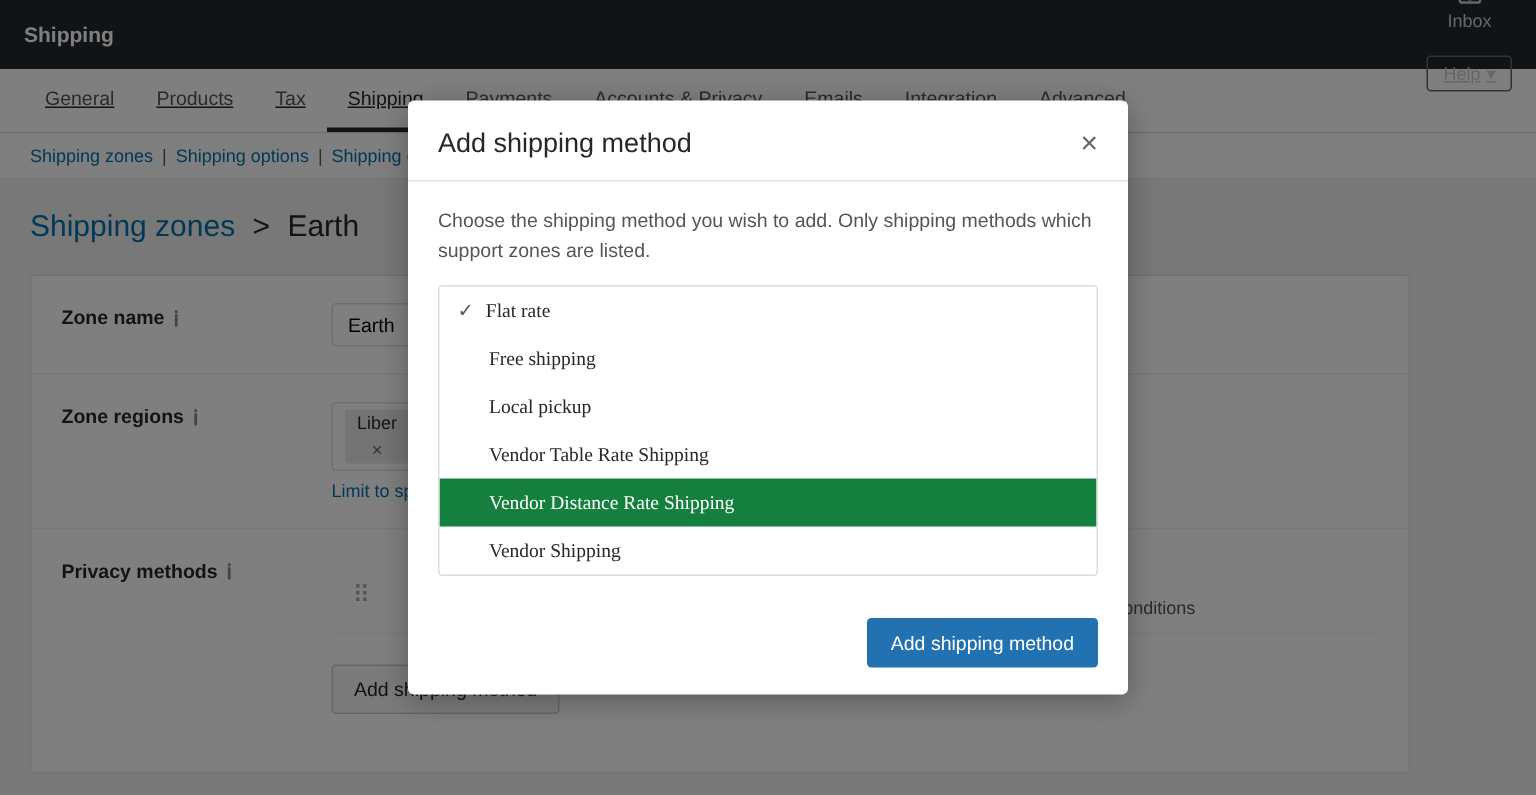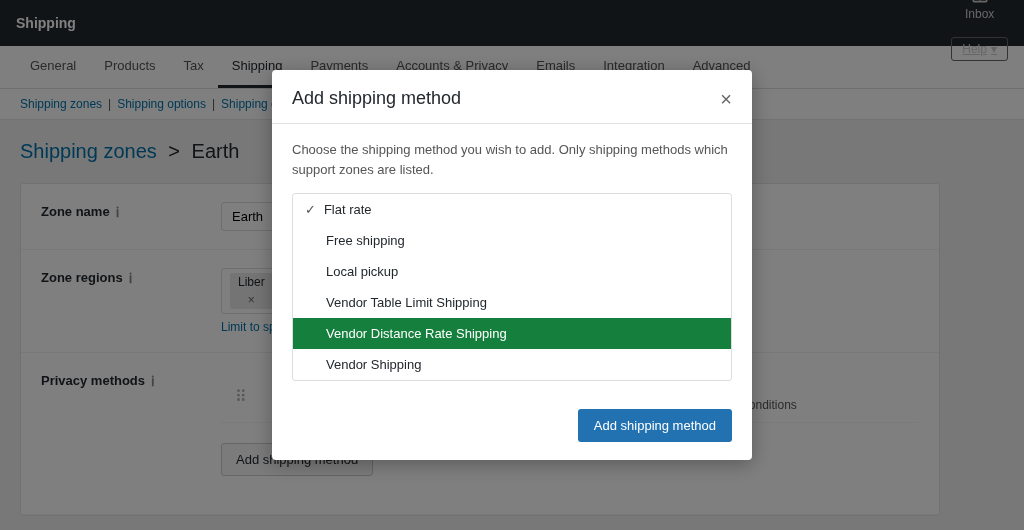--- a/index.html
+++ b/index.html
@@ -9,21 +9,21 @@
     .top-bar { background: #23282d; height: 46px; display: flex; align-items: center; justify-content: space-between; padding: 0 16px; }
     .top-bar-title { color: #fff; font-size: 14px; font-weight: 600; }
     .top-bar-actions { display: flex; align-items: center; gap: 16px; flex-direction: column; }
     .top-bar-btn { background: none; border: none; color: #ccc; cursor: pointer; font-size: 12px; text-align: center; display: flex; flex-direction: column; align-items: center; gap: 2px; }
     .top-bar-btn svg { width: 20px; height: 20px; fill: #ccc; }
     .notification-badge { position: relative; }
     .badge-dot { position: absolute; top: -2px; right: -2px; width: 8px; height: 8px; background: #d63638; border-radius: 50%; }
     .help-btn { background: none; border: 1px solid #666; color: #ccc; padding: 4px 10px; border-radius: 3px; cursor: pointer; font-size: 12px; display: flex; align-items: center; gap: 4px; text-decoration: underline; }
 
     
-    .tabs-nav { background: #fff; border-bottom: 1px solid #ddd; padding: 0 16px; display: flex; align-items: center; }
+    .tabs-nav { background: #fff; border-bottom: 1px solid #ddd; padding: 0 16px; display: flex; align-items: center; text-decoration: underline; }
     .tab-item { padding: 12px 14px; font-size: 13px; color: #555; cursor: pointer; border-bottom: 3px solid transparent; text-decoration: none; display: inline-block; }
     .tab-item.active { color: #23282d; border-bottom: 3px solid #23282d; font-weight: 500; }
 
     
     .breadcrumb-bar { background: #fff; padding: 8px 20px; border-bottom: 1px solid #e5e5e5; font-size: 12px; color: #555; display: flex; gap: 6px; align-items: center; }
     .breadcrumb-bar a { color: #0073aa; text-decoration: none; }
 
     
     .page-content { padding: 20px; max-width: 960px; }
     .page-title { font-size: 20px; font-weight: 400; margin-bottom: 20px; color: #23282d; }
@@ -61,21 +61,21 @@
 
     
     .modal-overlay { position: fixed; top: 0; left: 0; width: 100%; height: 100%; background: rgba(0,0,0,0.5); display: flex; align-items: center; justify-content: center; z-index: 1000; }
     .modal { background: #fff; border-radius: 4px; width: 480px; box-shadow: 0 4px 20px rgba(0,0,0,0.3); }
     .modal-header { padding: 18px 20px 14px; border-bottom: 1px solid #e2e2e2; display: flex; justify-content: space-between; align-items: center; }
     .modal-title { font-size: 18px; font-weight: 400; color: #23282d; }
     .modal-close { background: none; border: none; cursor: pointer; font-size: 20px; color: #666; line-height: 1; padding: 0; }
     .modal-body { padding: 16px 20px; }
     .modal-description { font-size: 13px; color: #555; margin-bottom: 14px; line-height: 1.5; }
     .modal-footer { padding: 12px 20px 18px; display: flex; justify-content: flex-end; gap: 10px; }
-    .dropdown-select { width: 100%; border: 1px solid #ddd; border-radius: 3px; overflow: hidden; }
+    .dropdown-select { width: 100%; border: 1px solid #ddd; border-radius: 3px; overflow: hidden; font-family: Liberation Serif, serif; }
     .dropdown-option { padding: 8px 12px; font-size: 13px; cursor: pointer; display: flex; align-items: center; gap: 8px; }
     .dropdown-option.selected { background: #15803d; color: #fff; }
     .dropdown-option.checked::before { content: "✓"; color: #555; font-size: 13px; }
     .dropdown-option:not(.checked)::before { content: ""; display: inline-block; width: 13px; }
 
     .modal-add-btn { background: #2271b1; color: #fff; border: none; padding: 9px 16px; border-radius: 3px; cursor: pointer; font-size: 13px; font-weight: 500; }
   </style>
 </head>
 <body>
 
@@ -204,21 +204,21 @@
         <div class="dropdown-option checked">
           <span>Flat rate</span>
         </div>
         <div class="dropdown-option">
           <span>Free shipping</span>
         </div>
         <div class="dropdown-option">
           <span>Local pickup</span>
         </div>
         <div class="dropdown-option">
-          <span>Vendor Table Limit Shipping</span>
+          <span>Vendor Table Rate Shipping</span>
         </div>
         <div class="dropdown-option selected">
           <span>Vendor Distance Rate Shipping</span>
         </div>
         <div class="dropdown-option">
           <span>Vendor Shipping</span>
         </div>
       </div>
     </div>
     <div class="modal-footer">

